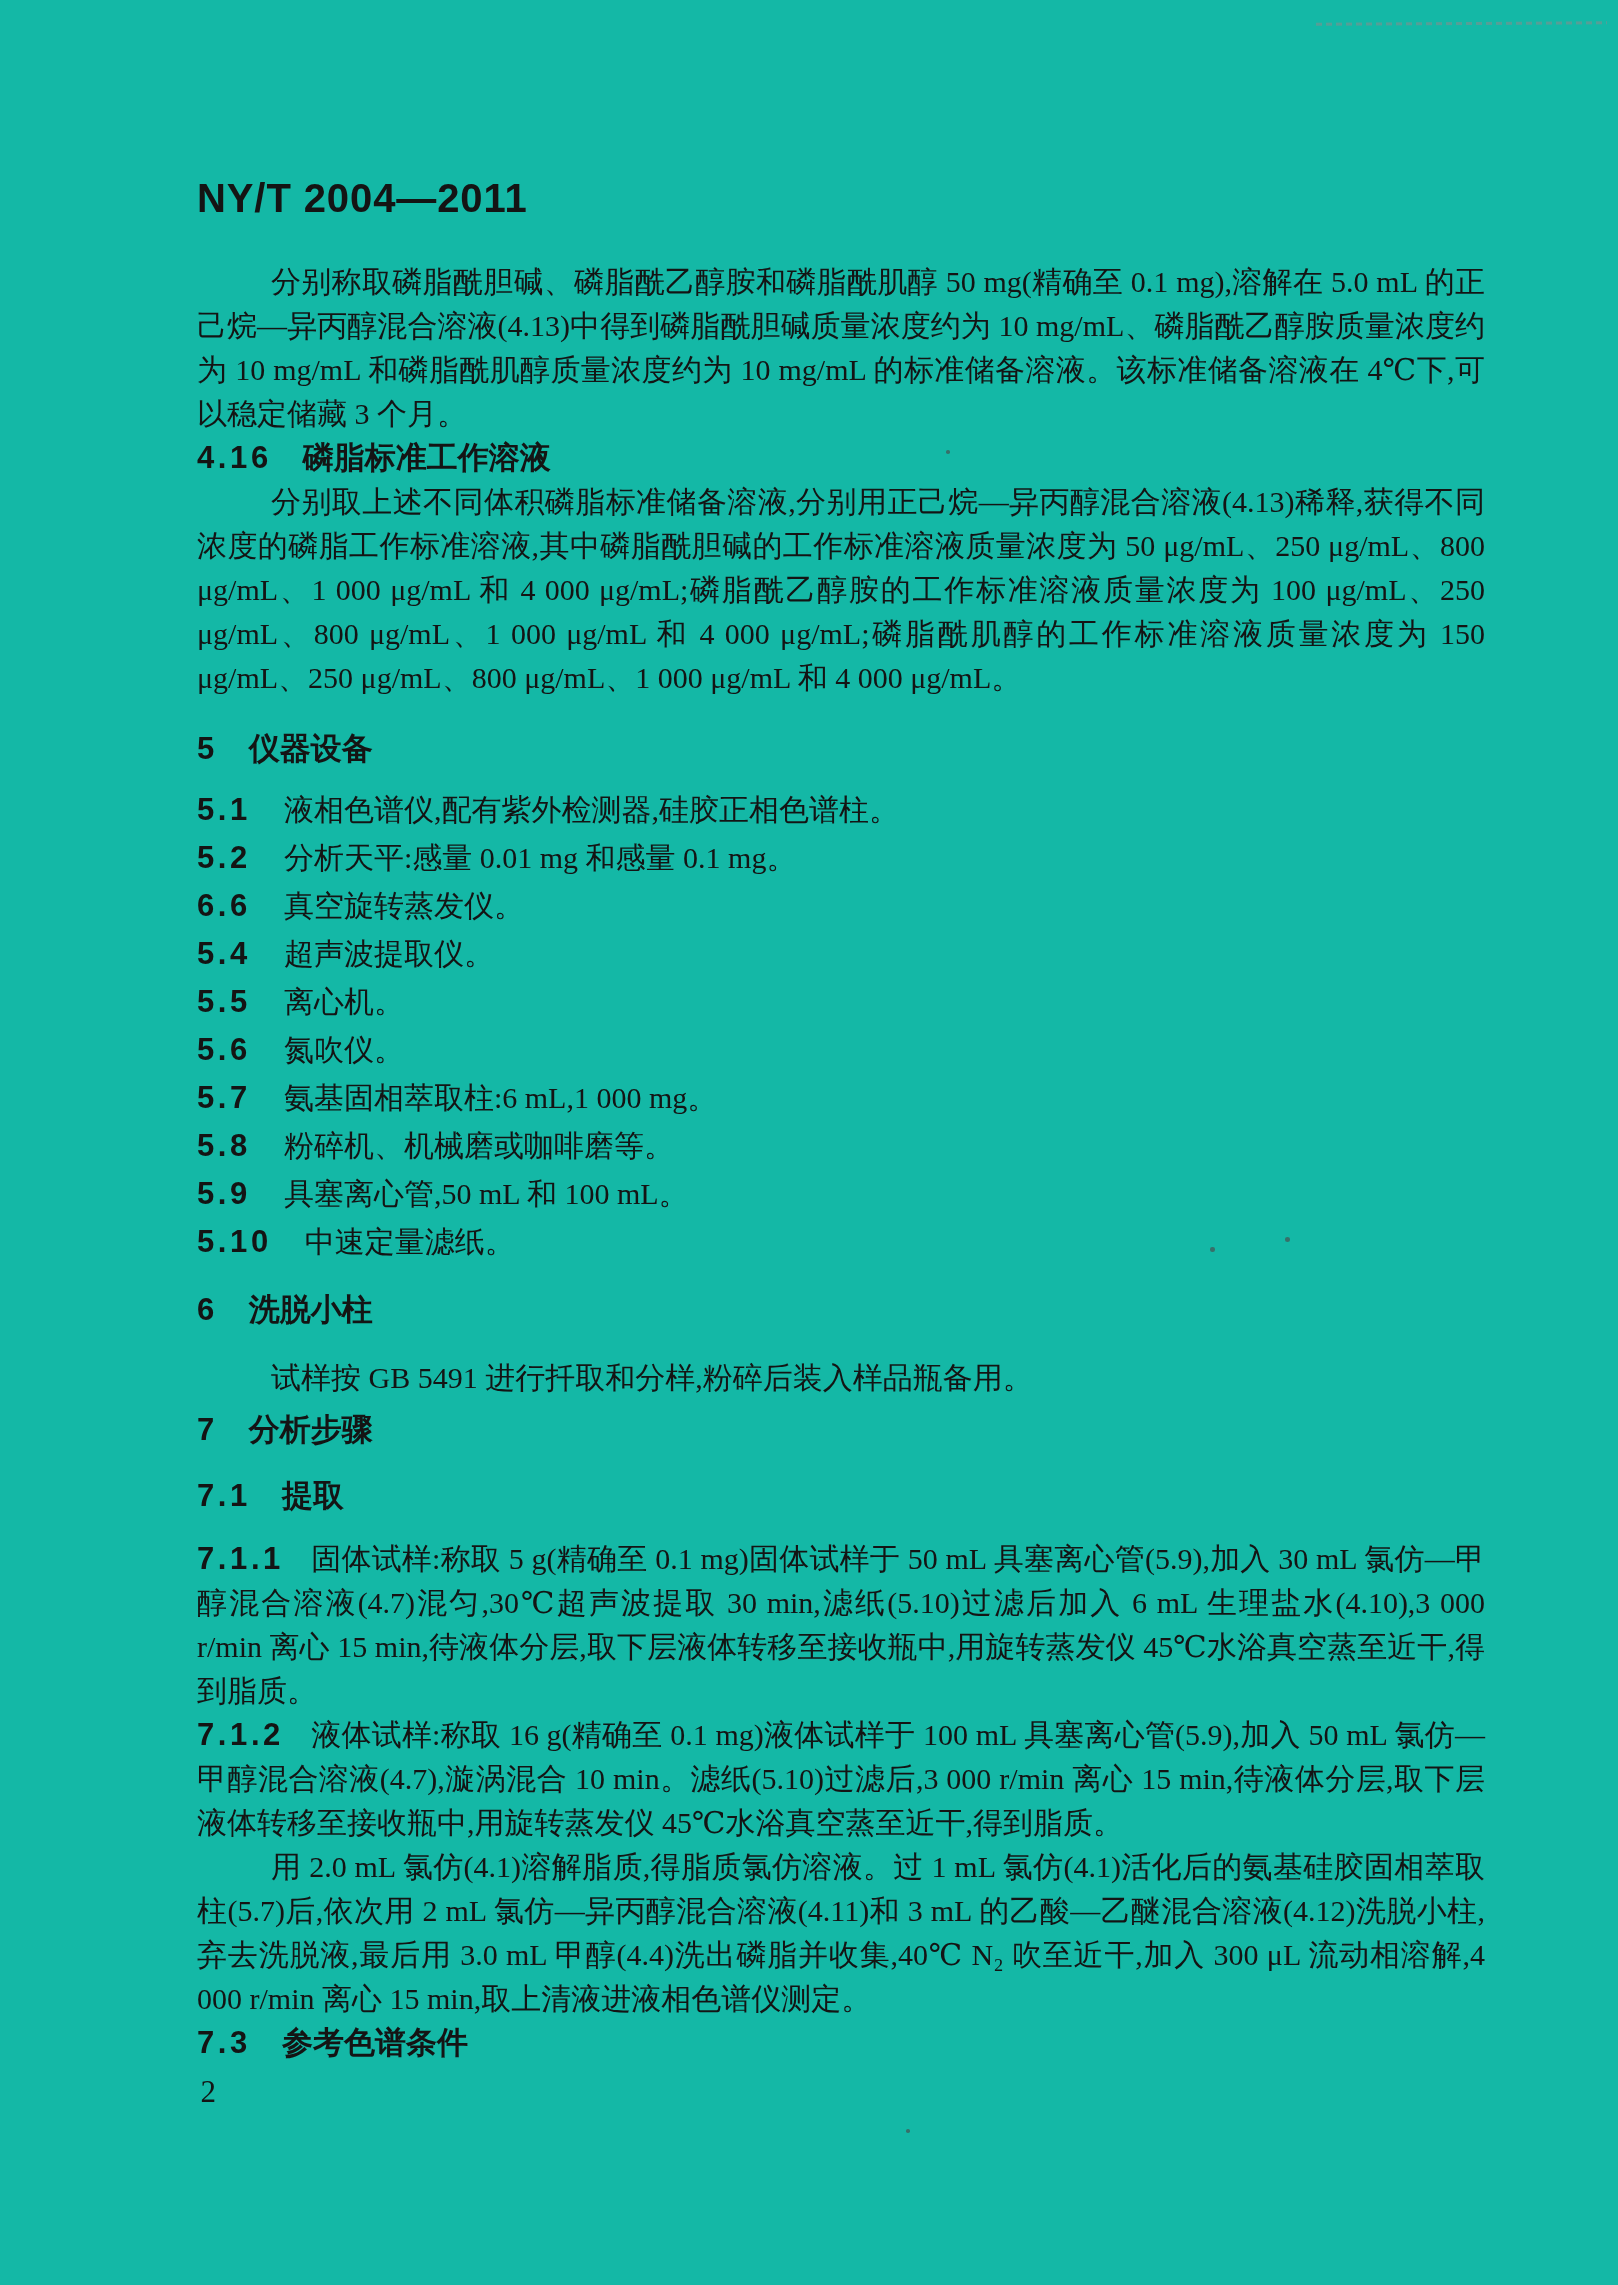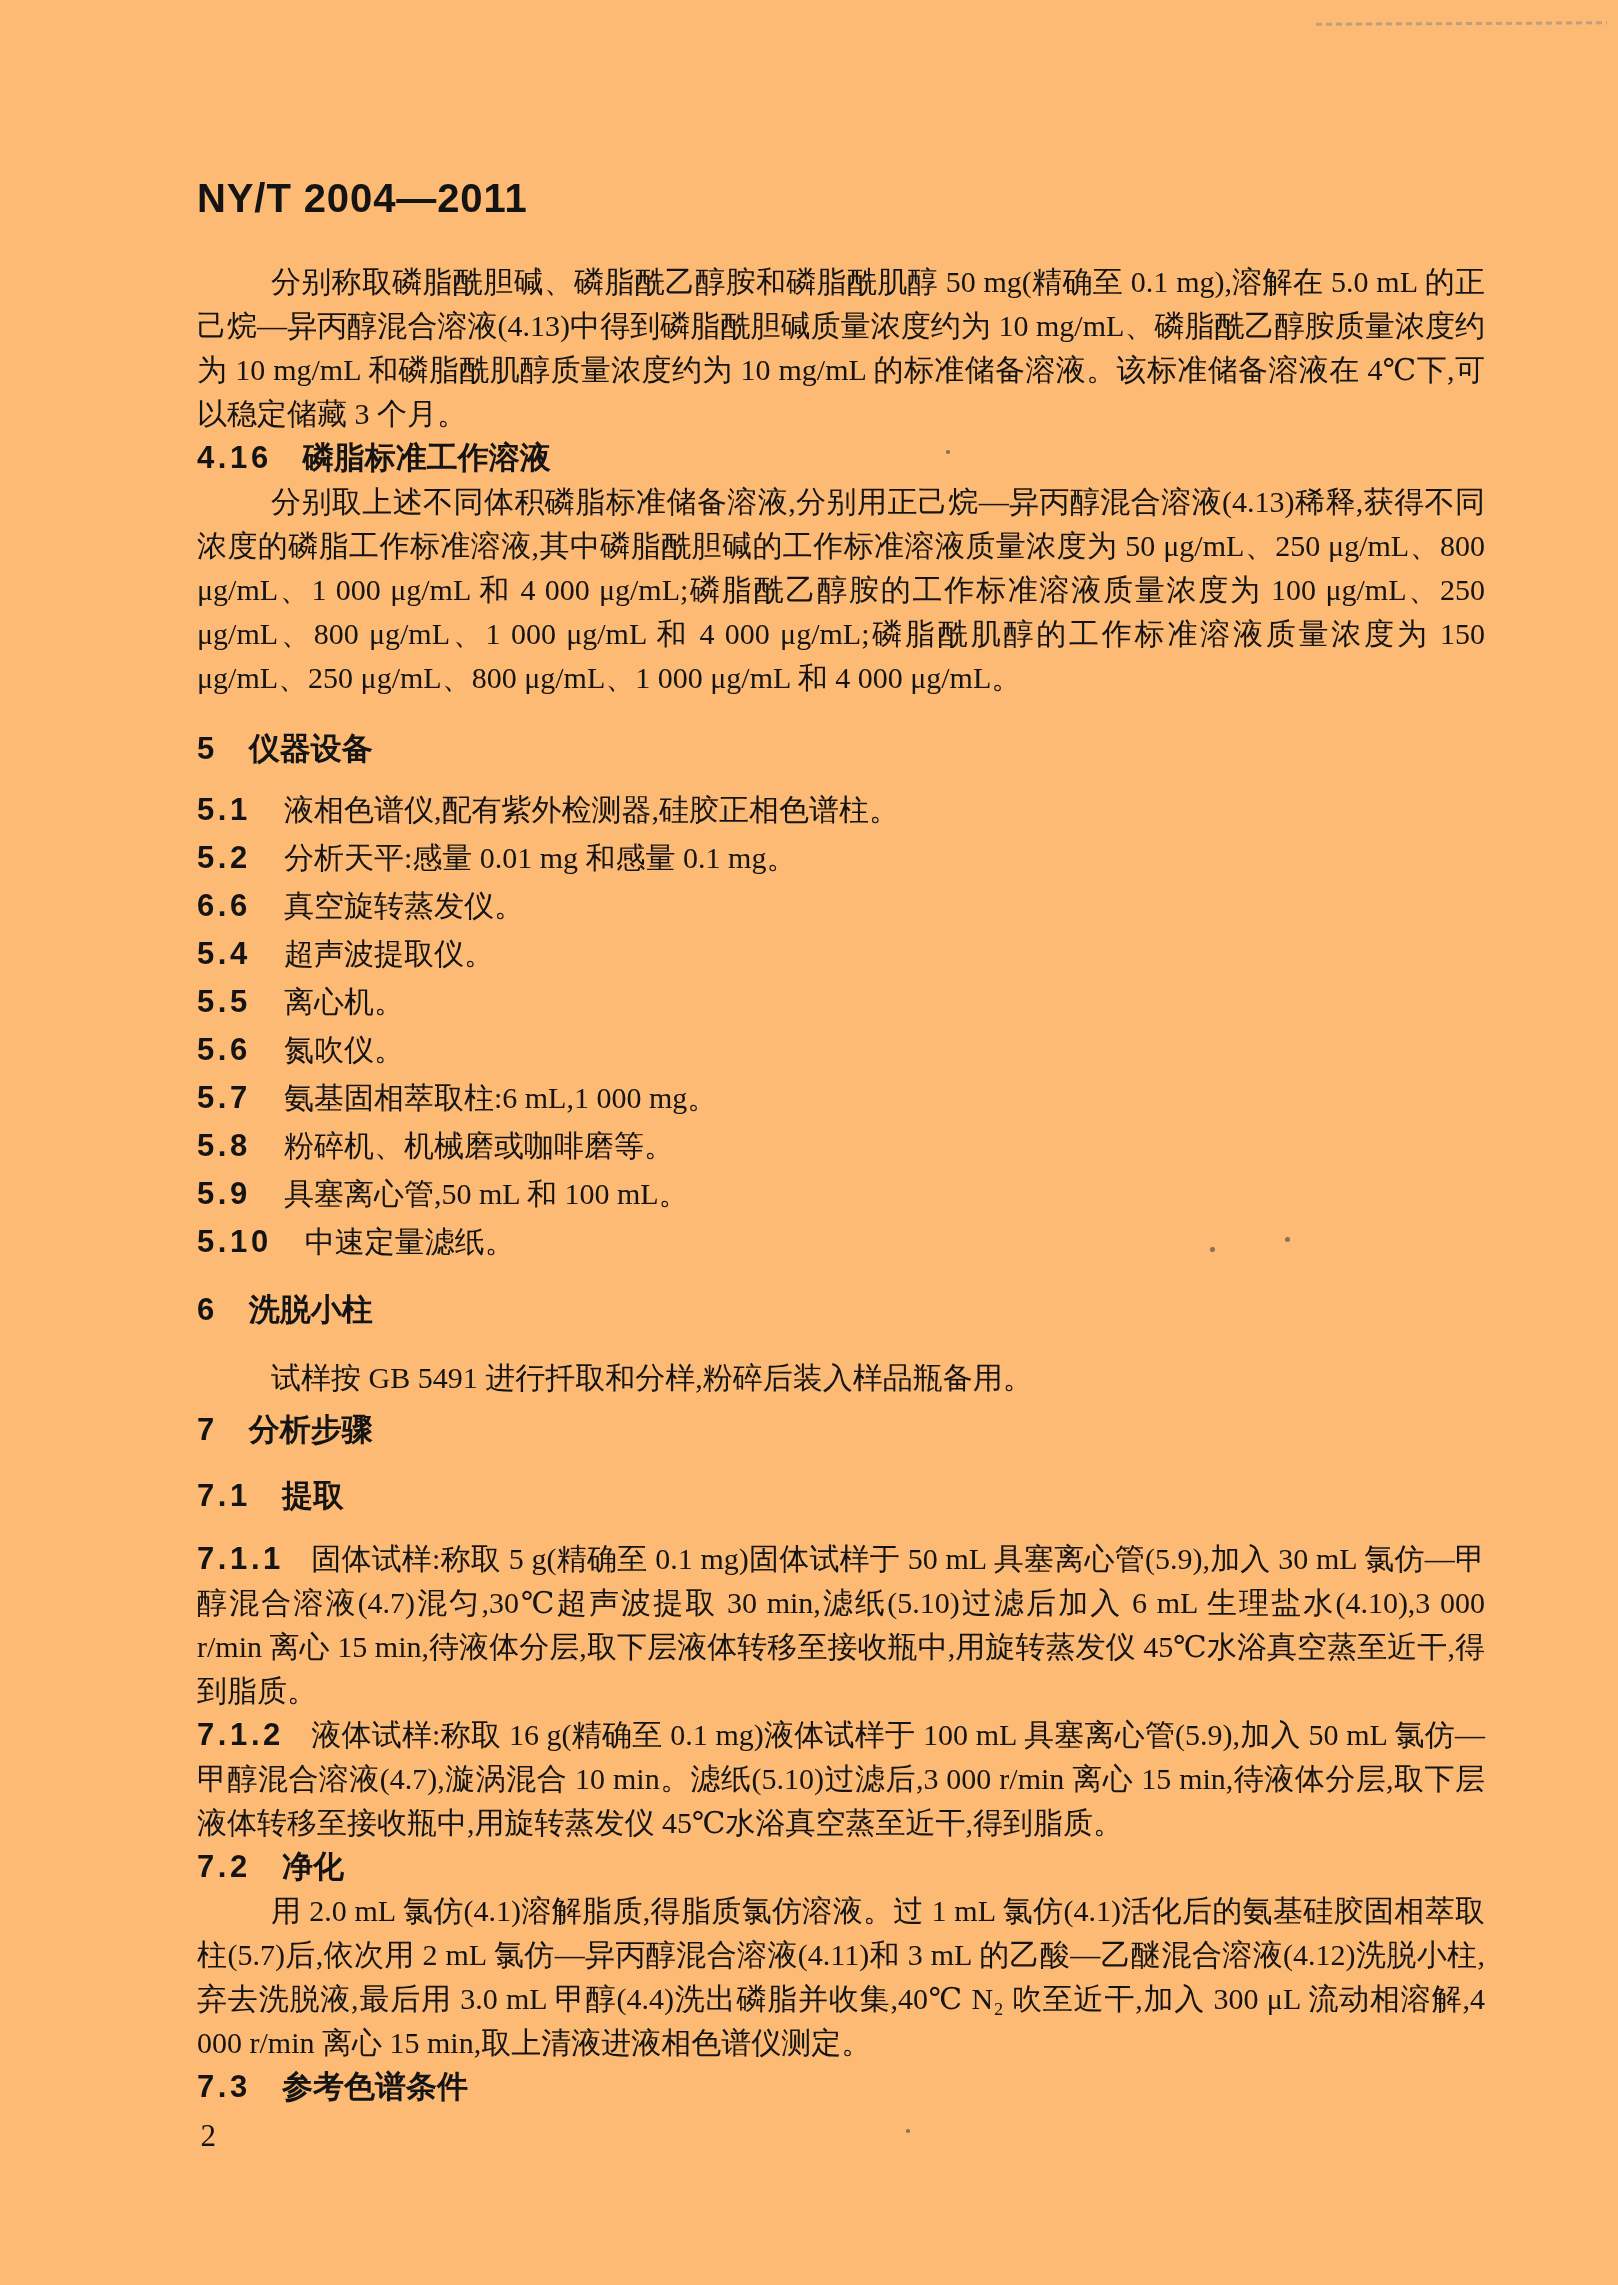--- a/index.html
+++ b/index.html
@@ -1,19 +1,19 @@
 <!DOCTYPE html>
 <html lang="zh" style="font-size:14.5px"><head>
 <meta charset="utf-8">
 <style>
   html,body{margin:0;padding:0;background:#e8e8e8;}
   .page{
     position:relative;
     width:1618px;height:2286px;
-    background:#fdba74;
+    background:#14b8a6;
     overflow:hidden;
     font-family:"Liberation Serif","DejaVu Serif",serif;
     color:#141414;
   }
   
   .scan-artifact{
     position:absolute;left:1316px;top:22px;width:291px;height:2.7px;
     background:repeating-linear-gradient(90deg,#8a8a8a 0 6.3px,rgba(0,0,0,0) 6.3px 10px);
     opacity:.55;transform:rotate(-.25deg);
   }
@@ -102,21 +102,20 @@
     <p class="body-text">试样按 GB 5491 进行扦取和分样,粉碎后装入样品瓶备用。</p>
 
     <h3 class="sec-heading h7"><span class="sec-num">7</span><span>分析步骤</span></h3>
 
     <h3 class="sec-heading h71"><span class="sec-num">7.1</span><span>提取</span></h3>
 
     <p class="body-text no-indent"><span class="clause-num">7.1.1</span><span>固体试样:称取 5 g(精确至 0.1 mg)固体试样于 50 mL 具塞离心管(5.9),加入 30 mL 氯仿—甲醇混合溶液(4.7)混匀,30℃超声波提取 30 min,滤纸(5.10)过滤后加入 6 mL 生理盐水(4.10),3 000 r/min 离心 15 min,待液体分层,取下层液体转移至接收瓶中,用旋转蒸发仪 45℃水浴真空蒸至近干,得到脂质。</span></p>
 
     <p class="body-text no-indent"><span class="clause-num">7.1.2</span><span>液体试样:称取 16 g(精确至 0.1 mg)液体试样于 100 mL 具塞离心管(5.9),加入 50 mL 氯仿—甲醇混合溶液(4.7),漩涡混合 10 min。滤纸(5.10)过滤后,3 000 r/min 离心 15 min,待液体分层,取下层液体转移至接收瓶中,用旋转蒸发仪 45℃水浴真空蒸至近干,得到脂质。</span></p>
 
-    <h3 class="sec-heading"><span class="sec-num">7.2</span><span>净化</span></h3>
 
     <p class="body-text">用 2.0 mL 氯仿(4.1)溶解脂质,得脂质氯仿溶液。过 1 mL 氯仿(4.1)活化后的氨基硅胶固相萃取柱(5.7)后,依次用 2 mL 氯仿—异丙醇混合溶液(4.11)和 3 mL 的乙酸—乙醚混合溶液(4.12)洗脱小柱,弃去洗脱液,最后用 3.0 mL 甲醇(4.4)洗出磷脂并收集,40℃ N₂ 吹至近干,加入 300 μL 流动相溶解,4 000 r/min 离心 15 min,取上清液进液相色谱仪测定。</p>
 
     <h3 class="sec-heading"><span class="sec-num">7.3</span><span>参考色谱条件</span></h3>
 
     <div class="page-number">2</div>
 
   </div>
 </div>
 

